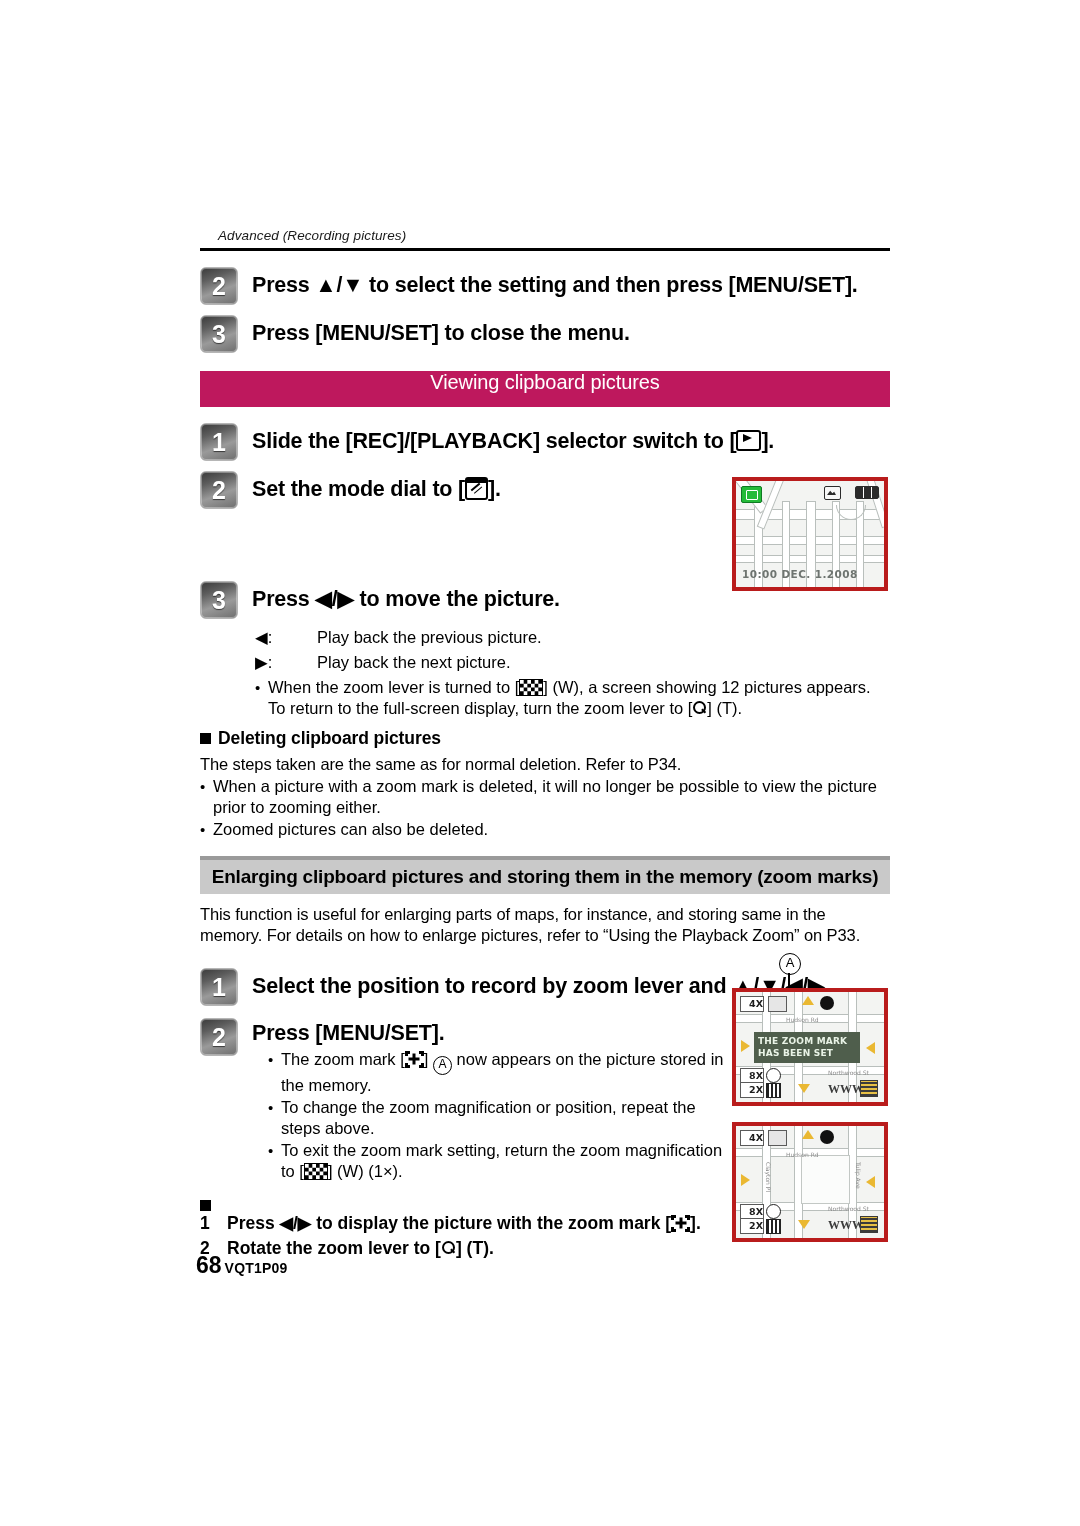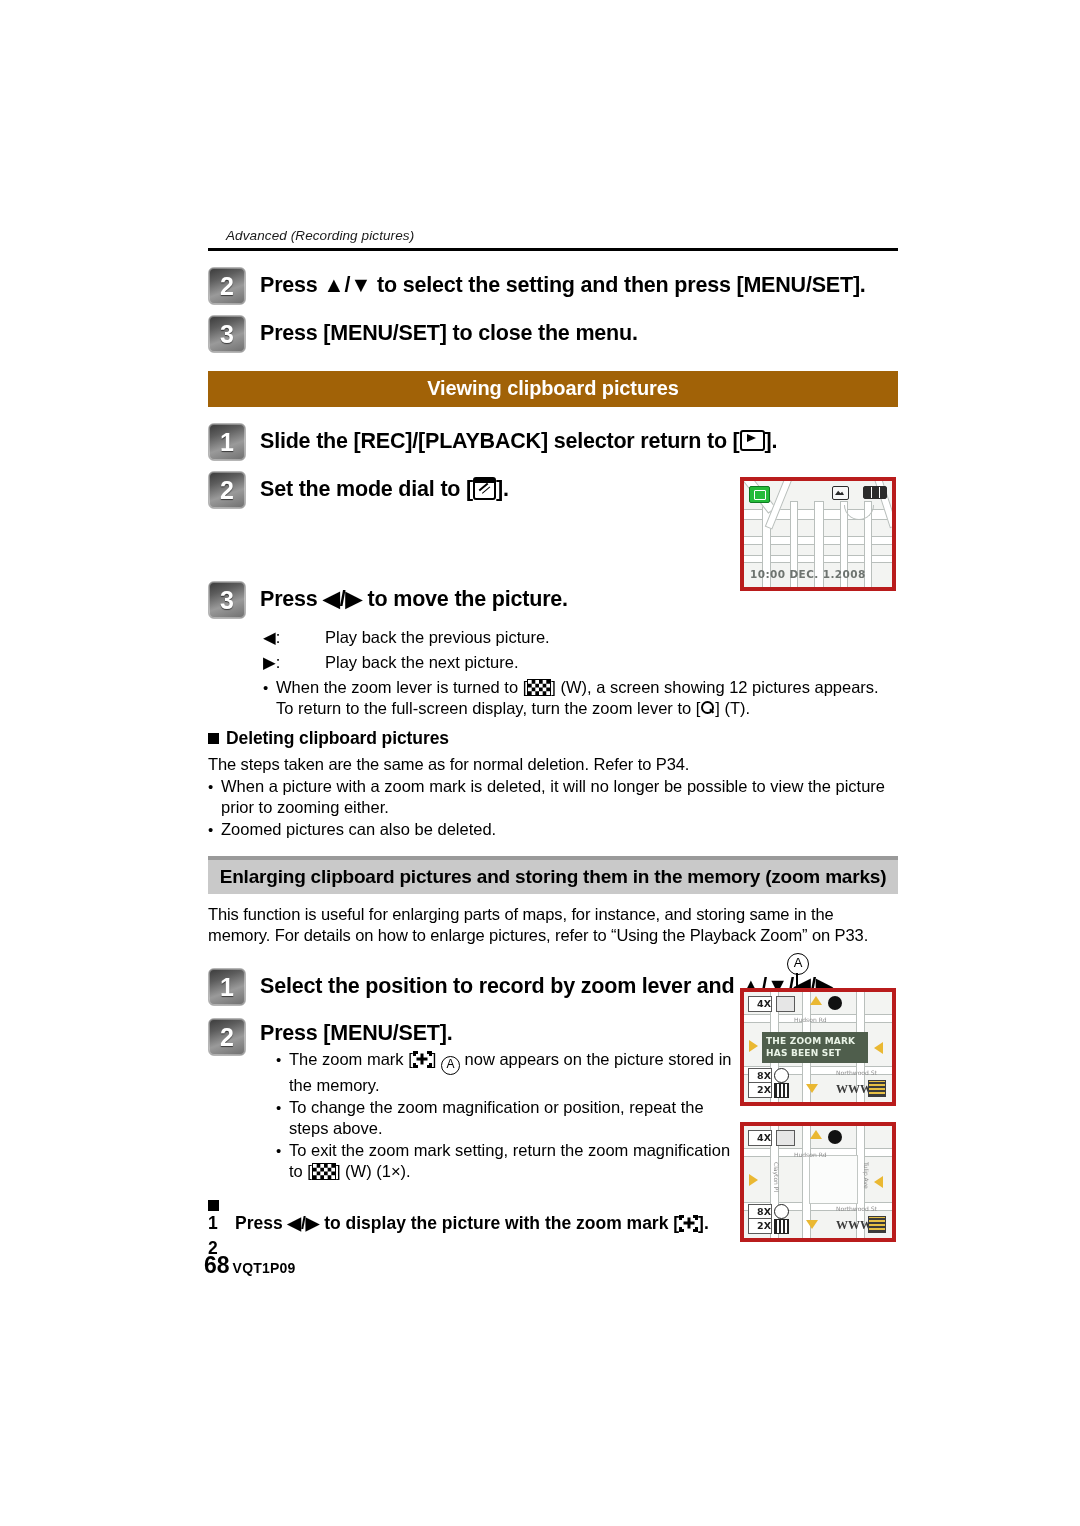--- a/index.html
+++ b/index.html
@@ -10,21 +10,21 @@
   body {
     width: 1080px;
     height: 1526px;
     font-family: "Liberation Sans", sans-serif;
     color: #000000;
     position: relative;
     overflow: hidden;
   }
   .page {
     position: absolute;
-    left: 8px; top: 0;
+    left: 0; top: 0;
     width: 1040px;
     height: 1526px;
   }
   .content {
     position: absolute;
     left: 200px;
     top: 228px;
     width: 690px;
   }
 
@@ -69,26 +69,25 @@
     font-size: 21.5px;
     font-weight: bold;
     line-height: 36px;
     letter-spacing: -0.2px;
   }
 
   
   .bar-dark {
     margin-top: 18px;
     height: 36px;
-    background: #a16207;
+    background: #be185d;
     color: #ffffff;
     font-size: 20px;
-    font-weight: bold;
-    display: flex;
-    align-items: center;
+    font-weight: normal;
+    display: flex;
     justify-content: center;
     letter-spacing: -0.1px;
   }
   .bar-light {
     margin-top: 16px;
     height: 34px;
     background: #c9c9c9;
     border-top: 4px solid #9a9a9a;
     color: #000000;
     font-size: 19px;
@@ -503,21 +502,21 @@
       <div class="badge">3</div>
       <div class="step-text">Press [MENU/SET] to close the menu.</div>
     </div>
 
     <div class="bar-dark">
       <span>Viewing clipboard pictures</span>
     </div>
 
     <div class="step" style="margin-top:16px;">
       <div class="badge">1</div>
-      <div class="step-text"><span>Slide the [REC]/[PLAYBACK] selector return to [</span><span class="ic ic-play"></span><span>].</span></div>
+      <div class="step-text"><span>Slide the [REC]/[PLAYBACK] selector switch to [</span><span class="ic ic-play"></span><span>].</span></div>
     </div>
 
     <div class="step" style="margin-top:10px;">
       <div class="badge">2</div>
       <div class="step-text"><span>Set the mode dial to [</span><span class="ic ic-memo"></span><span>].</span></div>
     </div>
 
     <div class="step" style="margin-top:72px;">
       <div class="badge">3</div>
       <div class="step-text"><span>Press </span><span>◀/▶</span><span> to move the picture.</span></div>
@@ -586,20 +585,21 @@
 
     <div class="subhead" style="margin-top:18px;">
       <span class="sq"></span>
     </div>
     <div class="numlist-row">
       <div class="numlist-n">1</div>
       <div><span>Press </span><span>◀/▶</span><span> to display the picture with the zoom mark [</span><span class="ic ic-zoommark"><span class="vbar"></span></span><span>].</span></div>
     </div>
     <div class="numlist-row">
       <div class="numlist-n">2</div>
+      <div><span>Rotate the zoom lever to [</span><span class="ic ic-mag"></span><span>] (T).</span></div>
     </div>
 
   </div>
 
   <div class="shot shot-map">
     <div class="map-bg"></div>
 
     <div class="rd" style="left:-10px; top:28px; width:170px; height:9px;"></div>
     <div class="rd" style="left:-10px; top:55px; width:170px; height:7px;"></div>
     <div class="rd" style="left:-10px; top:74px; width:170px; height:6px;"></div>

